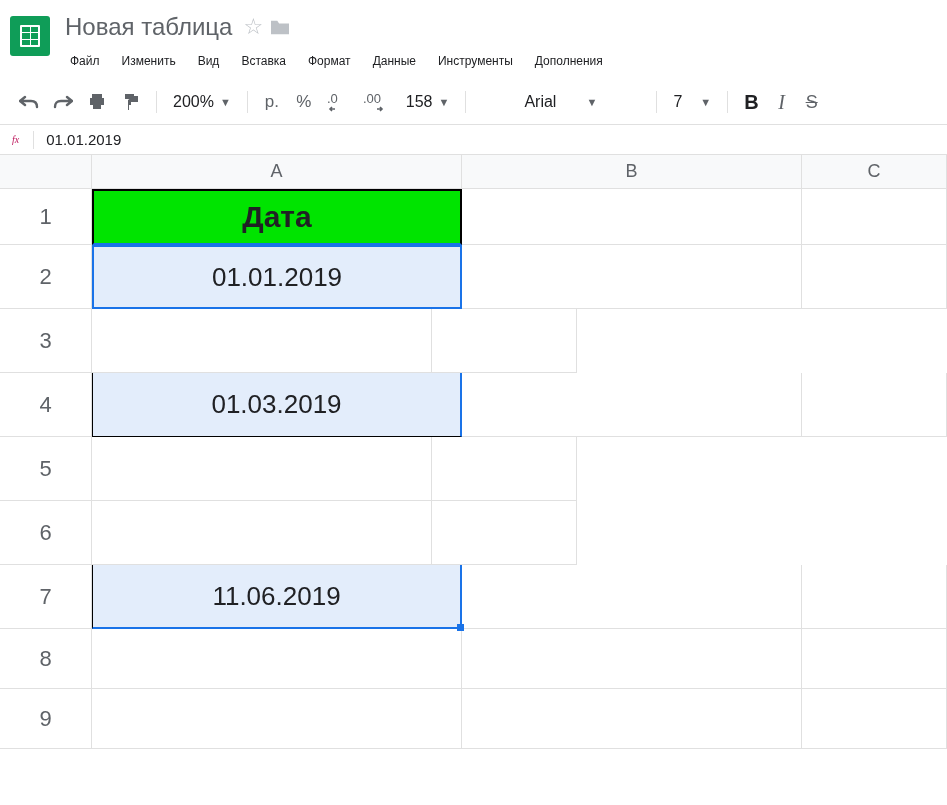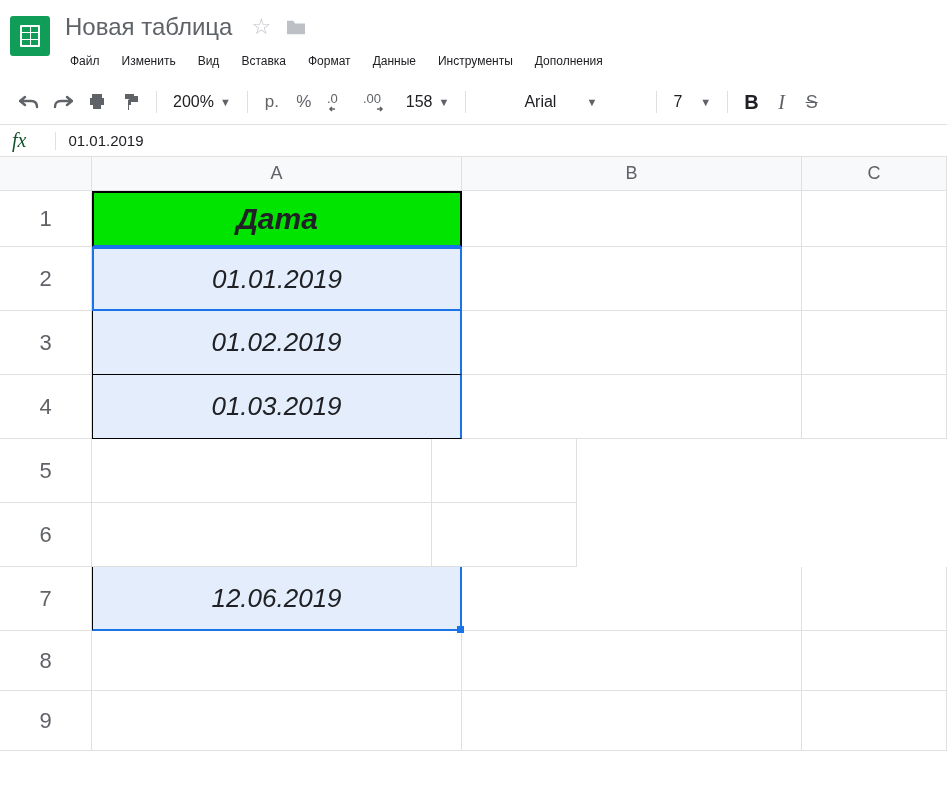--- a/index.html
+++ b/index.html
@@ -4,58 +4,58 @@
   <style>
     * { box-sizing: border-box; margin: 0; padding: 0; }
     body { font-family: Arial, sans-serif; font-size: 14px; color: #202124; background: #fff; width: 947px; }
     
     
     .header { display: flex; align-items: flex-start; padding: 10px 10px 0 10px; }
     .logo { width: 40px; height: 40px; background: #0f9d58; border-radius: 3px; display: flex; align-items: center; justify-content: center; margin-top: 6px; margin-right: 10px; flex-shrink: 0; }
     .logo-inner { width: 20px; height: 22px; background: #fff; border-radius: 1px; display: grid; grid-template-columns: 1fr 1fr; grid-template-rows: 1fr 1fr 1fr; gap: 1px; padding: 2px; }
     .logo-inner span { background: #0f9d58; }
     .header-main { flex: 1; }
-    .title-row { display: flex; align-items: center; gap: 14px; margin-bottom: 4px; }
+    .title-row { display: flex; align-items: center; gap: 6px; margin-bottom: 4px; }
     .doc-title { font-size: 24px; color: #5f6368; font-weight: 400; padding: 3px 5px; }
     .star-icon, .folder-icon { color: #bdc1c6; font-size: 22px; cursor: pointer; }
     .menubar { display: flex; gap: 2px; padding-top: 2px; }
     .menu-item { padding: 4px 10px; font-size: 12px; color: #202124; cursor: pointer; border-radius: 3px; }
     
     
     .toolbar { display: flex; align-items: center; padding: 8px 14px; border-bottom: 1px solid #e0e0e0; gap: 4px; margin-top: 8px; min-height: 44px; }
     .tb-btn { padding: 5px 5px; cursor: pointer; color: #5f6368; display: inline-flex; align-items: center; justify-content: center; min-width: 28px; height: 28px; border-radius: 3px; }
     .tb-sep { width: 1px; height: 22px; background: #e0e0e0; margin: 0 6px; }
     .zoom { display: flex; align-items: center; gap: 6px; font-size: 16px; color: #202124; padding: 0 6px; cursor: pointer; }
     .dropdown-arrow { font-size: 11px; color: #5f6368; }
     .font-box { display: flex; align-items: center; font-size: 16px; padding: 0 8px; gap: 30px; cursor: pointer; min-width: 130px; margin-left: 40px; }
     .fontsize-box { display: flex; align-items: center; font-size: 16px; padding: 0 6px; gap: 18px; cursor: pointer; }
     .fmt-btn { font-size: 18px; padding: 0 6px; cursor: pointer; color: #5f6368; min-width: 26px; text-align: center; }
     .fmt-btn.bold { font-weight: bold; color: #202124; font-size: 20px; }
     .fmt-btn.italic { font-style: italic; font-family: serif; font-size: 20px; }
     .fmt-btn.strike { text-decoration: line-through; font-size: 18px; }
     
     
     .formula-bar { display: flex; align-items: center; border-bottom: 1px solid #e0e0e0; padding: 4px 12px; min-height: 30px; }
-    .fx-label { font-style: italic; font-family: Georgia, serif; color: #14532d; font-size: 20px; margin-right: 29px; }
+    .fx-label { font-style: italic; font-family: Georgia, serif; color: #be185d; font-size: 10px; margin-right: 14px; }
     .fx-sep { width: 1px; height: 18px; background: #e0e0e0; margin-right: 12px; }
     .fx-value { font-size: 15px; color: #202124; flex: 1; }
     
     
     .grid { display: flex; }
     .corner { width: 92px; height: 34px; background: #f8f9fa; border-right: 1px solid #e0e0e0; border-bottom: 1px solid #e0e0e0; }
     .col-headers { display: flex; }
     .col-header { height: 34px; background: #f8f9fa; border-right: 1px solid #e0e0e0; border-bottom: 1px solid #e0e0e0; display: flex; align-items: center; justify-content: center; font-size: 18px; color: #5f6368; cursor: pointer; }
     .col-header.col-a { width: 370px; }
     .col-header.col-b { width: 340px; }
     .col-header.col-c { width: 145px; }
     
     .rows { }
     .row { display: flex; }
     .row-header { width: 92px; background: #fff; border-right: 1px solid #e0e0e0; border-bottom: 1px solid #e0e0e0; display: flex; align-items: center; justify-content: center; font-size: 22px; color: #5f6368; cursor: pointer; }
-    .cell { border-right: 1px solid #e0e0e0; border-bottom: 1px solid #e0e0e0; display: flex; align-items: center; justify-content: center; font-size: 26px; background: #fff; font-style: italic; }
+    .cell { border-right: 1px solid #e0e0e0; border-bottom: 1px solid #e0e0e0; display: flex; align-items: center; justify-content: center; font-size: 26px; background: #fff; }
     .cell.col-a { width: 370px; }
     .cell.col-b { width: 340px; }
     .cell.col-c { width: 145px; }
     
     .row.r1 .row-header, .row.r1 .cell { height: 56px; }
     .row.r2 .row-header, .row.r2 .cell,
     .row.r3 .row-header, .row.r3 .cell,
     .row.r4 .row-header, .row.r4 .cell,
     .row.r5 .row-header, .row.r5 .cell,
     .row.r6 .row-header, .row.r6 .cell,
@@ -194,21 +194,20 @@
       <div class="cell col-c"></div>
     </div>
     <div class="row r2">
       <div class="row-header">2</div>
       <div class="cell col-a data-cell active">01.01.2019</div>
       <div class="cell col-b"></div>
       <div class="cell col-c"></div>
     </div>
     <div class="row r3">
       <div class="row-header">3</div>
-      <div class="cell col-a data-cell">01.02.2019</div>
       <div class="cell col-b"></div>
       <div class="cell col-c"></div>
     </div>
     <div class="row r4">
       <div class="row-header">4</div>
       <div class="cell col-a data-cell">01.03.2019</div>
       <div class="cell col-b"></div>
       <div class="cell col-c"></div>
     </div>
     <div class="row r5">
@@ -217,21 +216,21 @@
       <div class="cell col-c"></div>
     </div>
     <div class="row r6">
       <div class="row-header">6</div>
       <div class="cell col-b"></div>
       <div class="cell col-c"></div>
     </div>
     <div class="row r7">
       <div class="row-header">7</div>
       <div class="cell col-a data-cell last">
-          <span>12.06.2019</span>
+          <span>11.06.2019</span>
           <span class="fill-handle"></span>
         </div>
       <div class="cell col-b"></div>
       <div class="cell col-c"></div>
     </div>
     <div class="row r8">
       <div class="row-header">8</div>
       <div class="cell col-a"></div>
       <div class="cell col-b"></div>
       <div class="cell col-c"></div>

